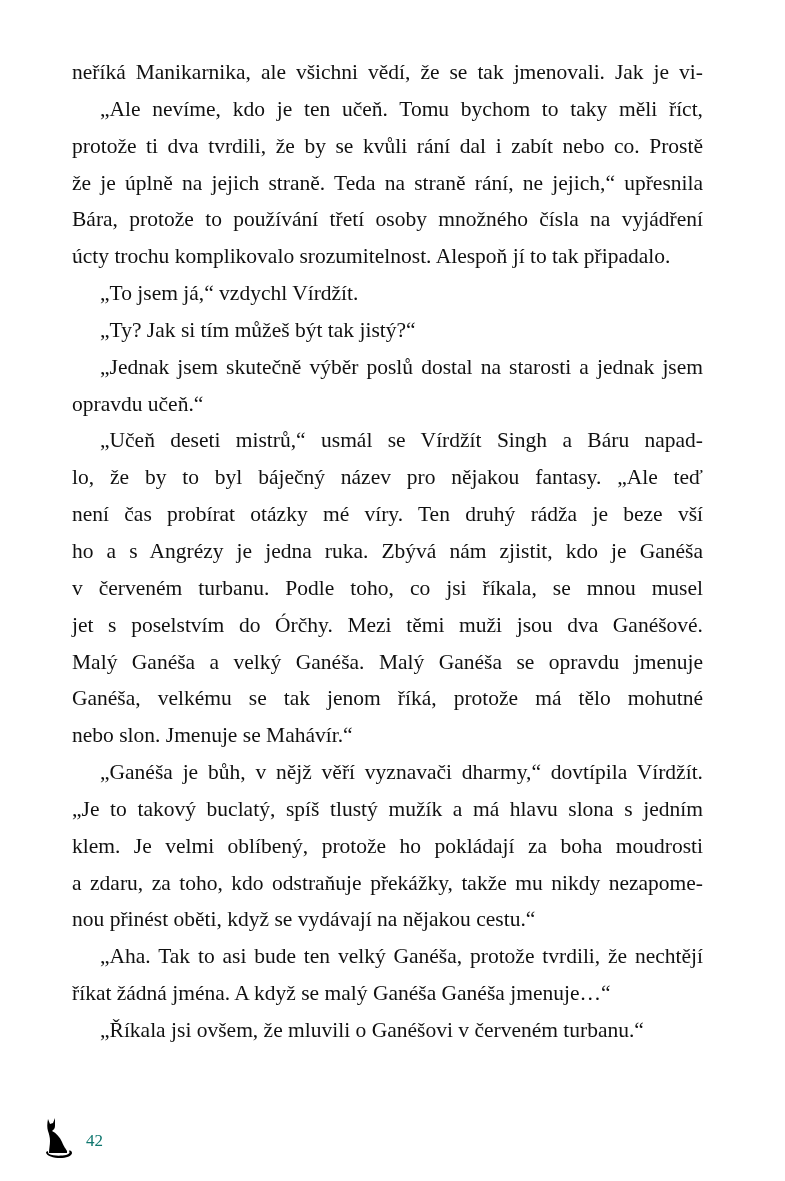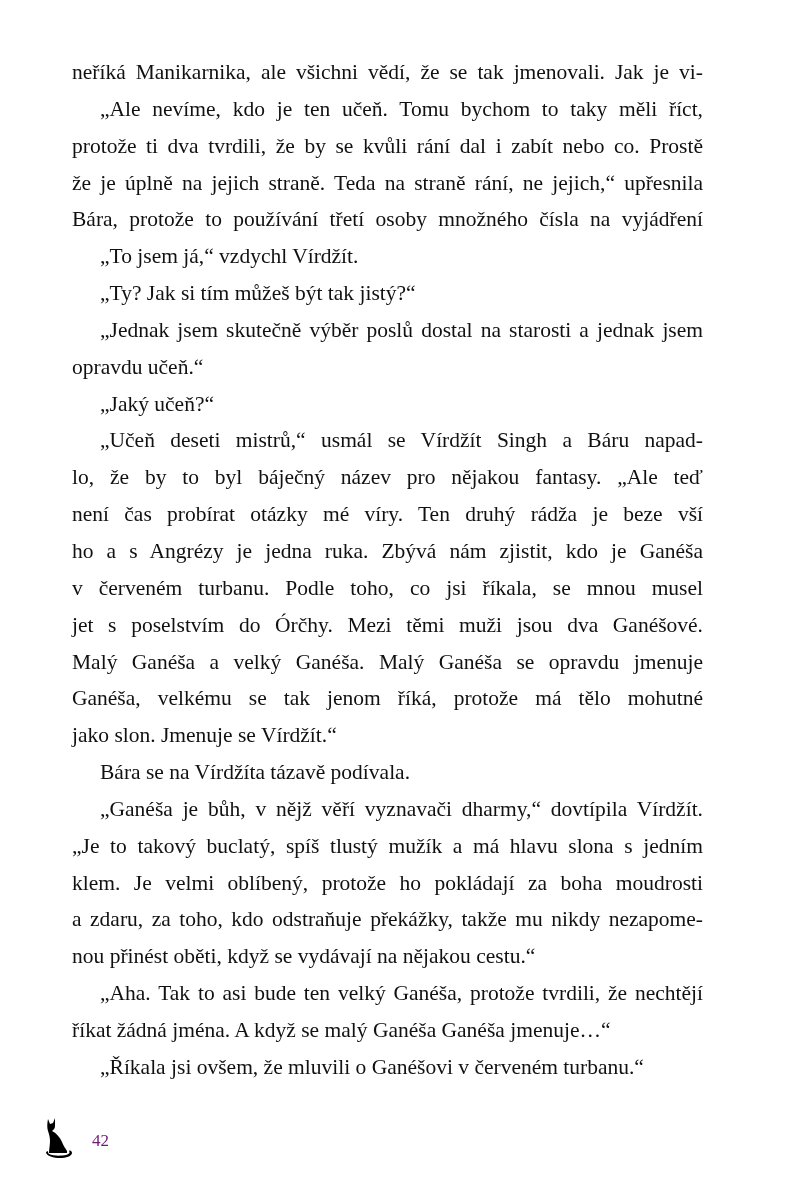--- a/index.html
+++ b/index.html
@@ -47,49 +47,48 @@
     display: flex;
     align-items: center;
   }
   .cat-icon {
     width: 30px;
     height: 42px;
     display: block;
   }
   .page-number {
     font-size: 17px;
-    margin-left: 18px;
+    margin-left: 12px;
     margin-top: 6px;
-    color: #701a75;
+    color: #0f766e;
   }
 </style>
 </head>
 <body>
 
 <div class="page" id="page-text">
     <div class="line" style="white-space: normal; text-align: justify; text-align-last: justify;"><span>neříká Manikarnika, ale všichni vědí, že se tak jmenovali. Jak je vi-</span></div>
     <div class="line indent" style="white-space: normal; text-align: justify; text-align-last: justify;"><span>„Ale nevíme, kdo je ten </span><span class="it">učeň</span><span>. Tomu bychom to taky měli říct,</span></div>
     <div class="line" style="white-space: normal; text-align: justify; text-align-last: justify;"><span>protože ti dva tvrdili, že by se kvůli </span><span class="it">rání</span><span> dal i zabít nebo co. Prostě</span></div>
     <div class="line" style="white-space: normal; text-align: justify; text-align-last: justify;"><span>že je úplně na jejich straně. Teda na straně </span><span class="it">rání</span><span>, ne jejich,“ upřesnila</span></div>
     <div class="line" style="white-space: normal; text-align: justify; text-align-last: justify;"><span>Bára, protože to používání třetí osoby množného čísla na vyjádření</span></div>
+    <div class="line last"><span>úcty trochu komplikovalo srozumitelnost. Alespoň jí to tak připadalo.</span></div>
     <div class="line indent last"><span>„To jsem já,“ vzdychl Vírdžít.</span></div>
     <div class="line indent last"><span>„</span><span class="it">Ty</span><span>? Jak si tím můžeš být tak jistý?“</span></div>
     <div class="line indent" style="white-space: normal; text-align: justify; text-align-last: justify;"><span>„Jednak jsem skutečně výběr poslů dostal na starosti a jednak jsem</span></div>
     <div class="line last"><span>opravdu učeň.“</span></div>
-    <div class="line indent last"><span>„Jaký učeň?“</span></div>
     <div class="line indent" style="white-space: normal; text-align: justify; text-align-last: justify;"><span>„Učeň deseti mistrů,“ usmál se Vírdžít Singh a Báru napad-</span></div>
     <div class="line" style="white-space: normal; text-align: justify; text-align-last: justify;"><span>lo, že by to byl báječný název pro nějakou fantasy. „Ale teď</span></div>
     <div class="line" style="white-space: normal; text-align: justify; text-align-last: justify;"><span>není čas probírat otázky mé víry. Ten druhý </span><span class="it">rádža</span><span> je beze vší</span></div>
     <div class="line" style="white-space: normal; text-align: justify; text-align-last: justify;"><span>ho a s </span><span class="it">Angrézy</span><span> je jedna ruka. Zbývá nám zjistit, kdo je Ganéša</span></div>
     <div class="line" style="white-space: normal; text-align: justify; text-align-last: justify;"><span>v červeném turbanu. Podle toho, co jsi říkala, se mnou musel</span></div>
     <div class="line" style="white-space: normal; text-align: justify; text-align-last: justify;"><span>jet s poselstvím do Órčhy. Mezi těmi muži jsou dva Ganéšové.</span></div>
     <div class="line" style="white-space: normal; text-align: justify; text-align-last: justify;"><span>Malý Ganéša a velký Ganéša. Malý Ganéša se opravdu jmenuje</span></div>
     <div class="line" style="white-space: normal; text-align: justify; text-align-last: justify;"><span>Ganéša, velkému se tak jenom říká, protože má tělo mohutné</span></div>
-    <div class="line last"><span>jako slon. Jmenuje se Vírdžít.“</span></div>
-    <div class="line indent last"><span>Bára se na Vírdžíta tázavě podívala.</span></div>
+    <div class="line last"><span>nebo slon. Jmenuje se Mahávír.“</span></div>
     <div class="line indent" style="white-space: normal; text-align: justify; text-align-last: justify;"><span>„Ganéša je bůh, v nějž věří vyznavači </span><span class="it">dharmy,</span><span>“ dovtípila Vírdžít.</span></div>
     <div class="line" style="white-space: normal; text-align: justify; text-align-last: justify;"><span>„Je to takový buclatý, spíš tlustý mužík a má hlavu slona s jedním</span></div>
     <div class="line" style="white-space: normal; text-align: justify; text-align-last: justify;"><span>klem. Je velmi oblíbený, protože ho pokládají za boha moudrosti</span></div>
     <div class="line" style="white-space: normal; text-align: justify; text-align-last: justify;"><span>a zdaru, za toho, kdo odstraňuje překážky, takže mu nikdy nezapome-</span></div>
     <div class="line last"><span>nou přinést oběti, když se vydávají na nějakou cestu.“</span></div>
     <div class="line indent" style="white-space: normal; text-align: justify; text-align-last: justify;"><span>„Aha. Tak to asi bude ten velký Ganéša, protože tvrdili, že nechtějí</span></div>
     <div class="line last"><span>říkat žádná jména. A když se malý Ganéša Ganéša jmenuje…“</span></div>
     <div class="line indent last"><span>„Říkala jsi ovšem, že mluvili o Ganéšovi v červeném turbanu.“</span></div>
   </div>
 

